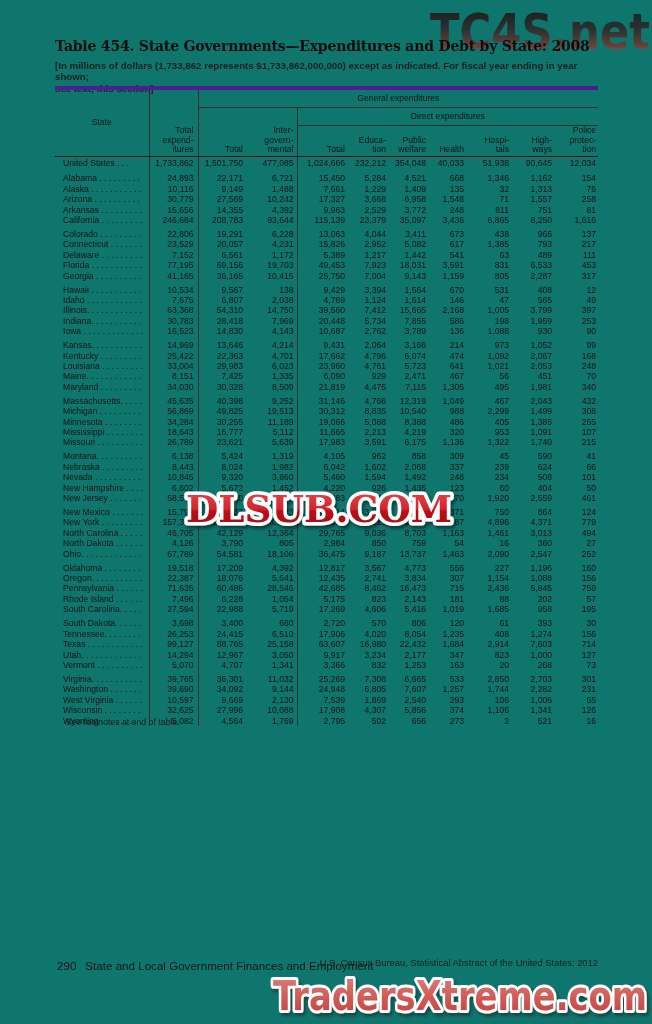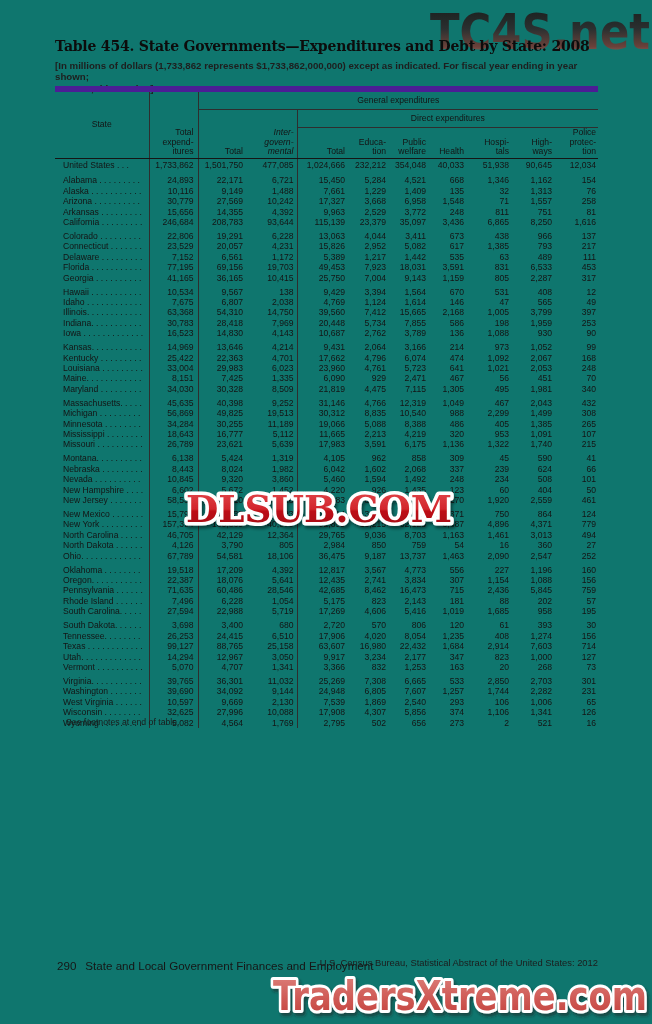--- a/index.html
+++ b/index.html
@@ -15,27 +15,27 @@
   .title{position:absolute;left:55px;top:38px;width:570px;
          font-family:"DejaVu Serif",serif;font-weight:bold;font-size:14px;
          letter-spacing:-0.2px;color:#0c0c0c;}
   .note{position:absolute;left:55px;top:60px;width:556px;font-size:9.7px;
         line-height:11.3px;color:#1e1e1e;white-space:pre-line;font-weight:bold;}
 
   .tablewrap{position:absolute;left:55px;top:86px;}
   table{border-collapse:collapse;table-layout:fixed;width:543px;font-size:8.6px;color:#141414;}
   th,td{padding:0;margin:0;}
   th{font-weight:normal;font-size:8.6px;line-height:9.6px;white-space:pre-line;}
-  thead tr:first-child th{border-top:6px solid #4c1d95;}
+  thead tr:first-child th{border-top:4px solid #4c1d95;}
   .vr{border-right:1px solid #2e2e2e;}
   .th-state{text-align:center;vertical-align:middle;}
   .th-te{vertical-align:bottom;text-align:right;padding-right:4px;padding-bottom:1px;}
   .th-gen,.th-dir{text-align:center;vertical-align:middle;height:17px;border-bottom:1px solid #2e2e2e;}
   .th-gt{vertical-align:bottom;text-align:right;padding-right:2px;padding-bottom:1px;}
-  .th-ig{vertical-align:bottom;text-align:right;padding-right:3px;padding-bottom:1px;font-style:italic;}
+  .th-ig{vertical-align:bottom;text-align:right;padding-right:3px;padding-bottom:1px;}
   .h3 th{vertical-align:bottom;text-align:right;padding-right:2px;height:27px;padding-bottom:1px;}
   .hb{border-bottom:1.5px solid #151515;}
 
   tbody td{height:10.4px;line-height:10.4px;white-space:nowrap;overflow:hidden;}
   .c-state{padding-left:8px;text-align:left;}
   td.num{text-align:right;padding-right:2px;}
   td.c-te{padding-right:4px;}
   td.c-ig{padding-right:3px;}
   tr.us td{font-weight:normal;height:12px;line-height:12px;}
   tr.gap td{height:3.6px;line-height:3.6px;font-size:1px;}
@@ -250,21 +250,21 @@
               <td class="c-po num">217</td>
             </tr>
             <tr>
               <td class="c-state vr">Delaware . . . . . . . . .</td>
               <td class="c-te num vr">7,152</td>
               <td class="c-gt num">6,561</td>
               <td class="c-ig num vr">1,172</td>
               <td class="c-dt num">5,389</td>
               <td class="c-ed num">1,217</td>
               <td class="c-pw num">1,442</td>
-              <td class="c-he num">535</td>
+              <td class="c-he num">541</td>
               <td class="c-ho num">63</td>
               <td class="c-hw num">489</td>
               <td class="c-po num">111</td>
             </tr>
             <tr>
               <td class="c-state vr">Florida . . . . . . . . . . .</td>
               <td class="c-te num vr">77,195</td>
               <td class="c-gt num">69,156</td>
               <td class="c-ig num vr">19,703</td>
               <td class="c-dt num">49,453</td>

